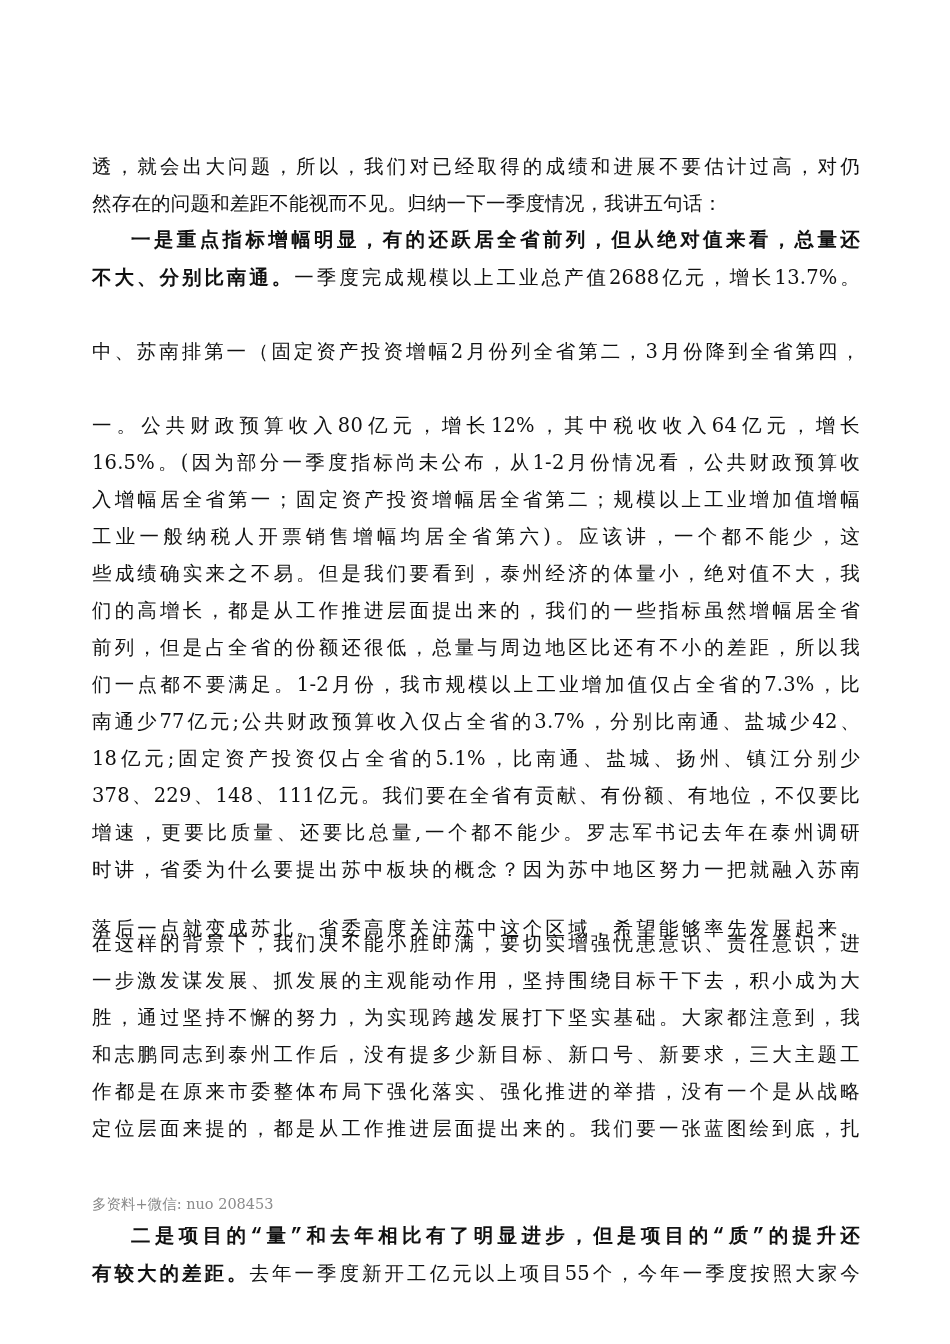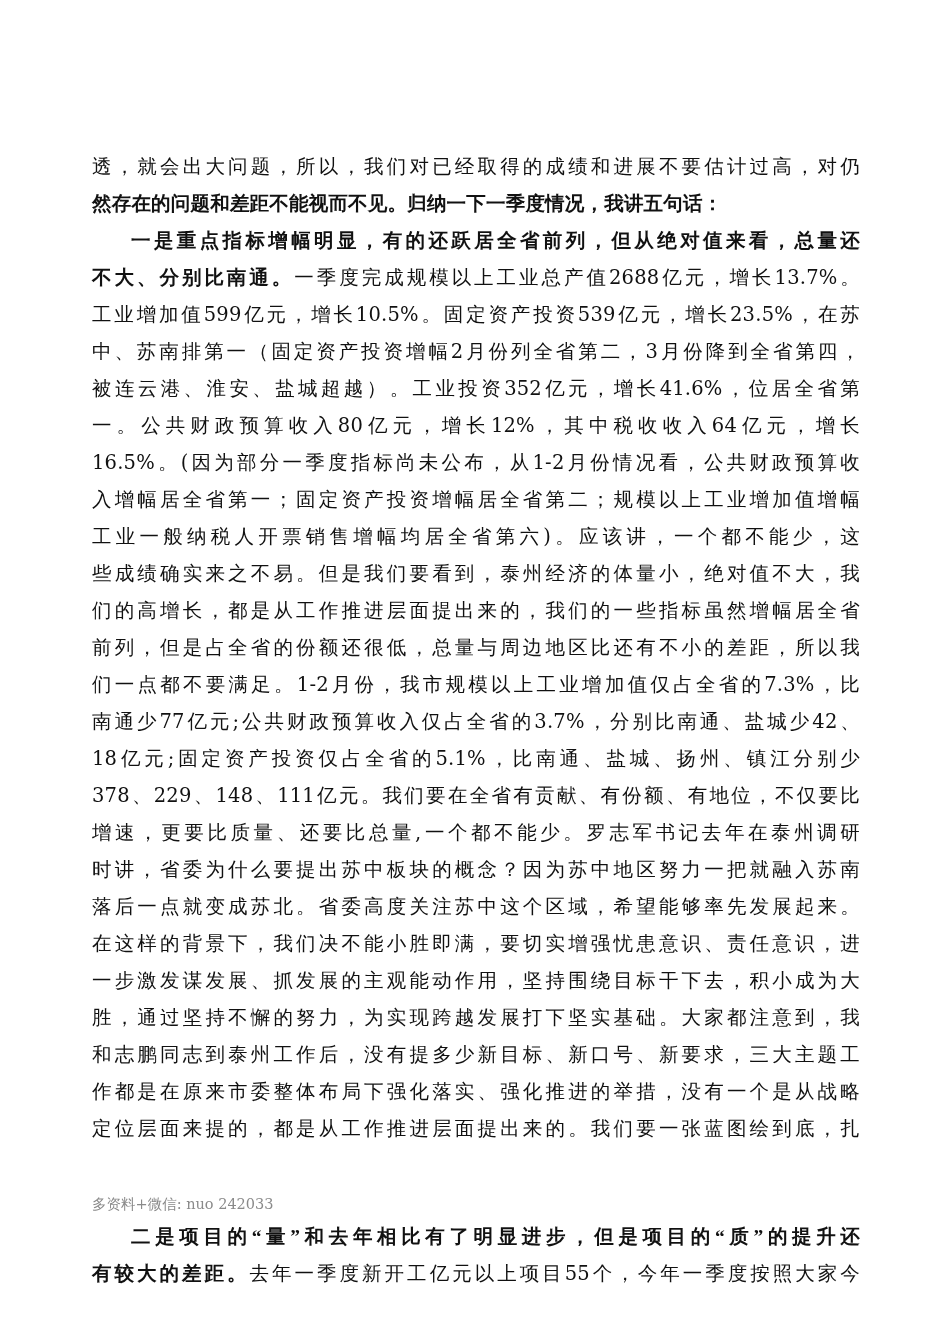--- a/index.html
+++ b/index.html
@@ -2,61 +2,59 @@
 <html><head>
 <meta charset="utf-8">
 <style>
   html, body { margin: 0; padding: 0; background: #ffffff; }
   body { width: 950px; height: 1344px; position: relative; overflow: hidden;
          font-family: "DejaVu Serif", "Liberation Serif", serif; color: #111; }
   .page { position: absolute; left: 0; top: 0; width: 764px; height: 1344px; background: #fff; margin-top: 17px; }
   .line { position: absolute; left: 92px; width: 768px; height: 30px; line-height: 30px;
           font-size: 19.5px; white-space: nowrap; text-align: justify; text-align-last: justify;
           letter-spacing: 0.2px; }
-  .line.last { text-align-last: left; font-weight: bold; }
+  .line.last { text-align-last: left; }
   .indent { left: 131px; width: 729px; }
-  .b { font-weight: bold; font-family: Liberation Serif, serif; }
+  .b { font-weight: bold; font-family: Liberation Mono, monospace; }
   .note { color: #8a8a8a; font-size: 14px; }
   .noteline { position: absolute; left: 92px; height: 24px; line-height: 24px; font-size: 14.5px;
               color: #8a8a8a; white-space: nowrap; }
 </style>
 </head>
 <body>
 
 <div class="page">
 
   <div class="line" style="top:135px">透，就会出大问题，所以，我们对已经取得的成绩和进展不要估计过高，对仍</div>
   <div class="line last" style="top:172px">然存在的问题和差距不能视而不见。归纳一下一季度情况，我讲五句话：</div>
 
   <div class="line indent b" style="top:209px">一是重点指标增幅明显，有的还跃居全省前列，但从绝对值来看，总量还</div>
   <div class="line" style="top:246px"><span class="b">不大、分别比南通。</span><span>一季度完成规模以上工业总产值2688亿元，增长13.7%。</span></div>
 
-  <div class="line" style="top:283px">工业增加值599亿元，增长10.5%。固定资产投资539亿元，增长23.5%，在苏</div>
   <div class="line" style="top:320px">中、苏南排第一（固定资产投资增幅2月份列全省第二，3月份降到全省第四，</div>
-  <div class="line" style="top:357px">被连云港、淮安、盐城超越）。工业投资352亿元，增长41.6%，位居全省第</div>
   <div class="line" style="top:394px">一。公共财政预算收入80亿元，增长12%，其中税收收入64亿元，增长</div>
   <div class="line" style="top:431px">16.5%。(因为部分一季度指标尚未公布，从1-2月份情况看，公共财政预算收</div>
   <div class="line" style="top:468px">入增幅居全省第一；固定资产投资增幅居全省第二；规模以上工业增加值增幅</div>
   <div class="line" style="top:505px">工业一般纳税人开票销售增幅均居全省第六)。应该讲，一个都不能少，这</div>
   <div class="line" style="top:542px">些成绩确实来之不易。但是我们要看到，泰州经济的体量小，绝对值不大，我</div>
   <div class="line" style="top:579px">们的高增长，都是从工作推进层面提出来的，我们的一些指标虽然增幅居全省</div>
   <div class="line" style="top:616px">前列，但是占全省的份额还很低，总量与周边地区比还有不小的差距，所以我</div>
   <div class="line" style="top:653px">们一点都不要满足。1-2月份，我市规模以上工业增加值仅占全省的7.3%，比</div>
   <div class="line" style="top:690px">南通少77亿元;公共财政预算收入仅占全省的3.7%，分别比南通、盐城少42、</div>
   <div class="line" style="top:727px">18亿元;固定资产投资仅占全省的5.1%，比南通、盐城、扬州、镇江分别少</div>
   <div class="line" style="top:764px">378、229、148、111亿元。我们要在全省有贡献、有份额、有地位，不仅要比</div>
   <div class="line" style="top:801px">增速，更要比质量、还要比总量,一个都不能少。罗志军书记去年在泰州调研</div>
   <div class="line" style="top:838px">时讲，省委为什么要提出苏中板块的概念？因为苏中地区努力一把就融入苏南</div>
-  <div class="line" style="top:875px">落后一点就变成苏北。省委高度关注苏中这个区域，希望能够率先发展起来。</div>
+  <div class="line" style="top:897px">落后一点就变成苏北。省委高度关注苏中这个区域，希望能够率先发展起来。</div>
   <div class="line" style="top:912px">在这样的背景下，我们决不能小胜即满，要切实增强忧患意识、责任意识，进</div>
   <div class="line" style="top:949px">一步激发谋发展、抓发展的主观能动作用，坚持围绕目标干下去，积小成为大</div>
   <div class="line" style="top:986px">胜，通过坚持不懈的努力，为实现跨越发展打下坚实基础。大家都注意到，我</div>
   <div class="line" style="top:1023px">和志鹏同志到泰州工作后，没有提多少新目标、新口号、新要求，三大主题工</div>
   <div class="line" style="top:1060px">作都是在原来市委整体布局下强化落实、强化推进的举措，没有一个是从战略</div>
   <div class="line" style="top:1097px">定位层面来提的，都是从工作推进层面提出来的。我们要一张蓝图绘到底，扎</div>
 
 
-  <div class="noteline" style="top:1175px">多资料+微信: nuo 242033</div>
+  <div class="noteline" style="top:1175px">多资料+微信: nuo 208453</div>
 
   <div class="line indent b" style="top:1205px">二是项目的“量”和去年相比有了明显进步，但是项目的“质”的提升还</div>
   <div class="line" style="top:1242px"><span class="b">有较大的差距。</span><span>去年一季度新开工亿元以上项目55个，今年一季度按照大家今</span></div>
 
 </div>
 
 </body></html>

